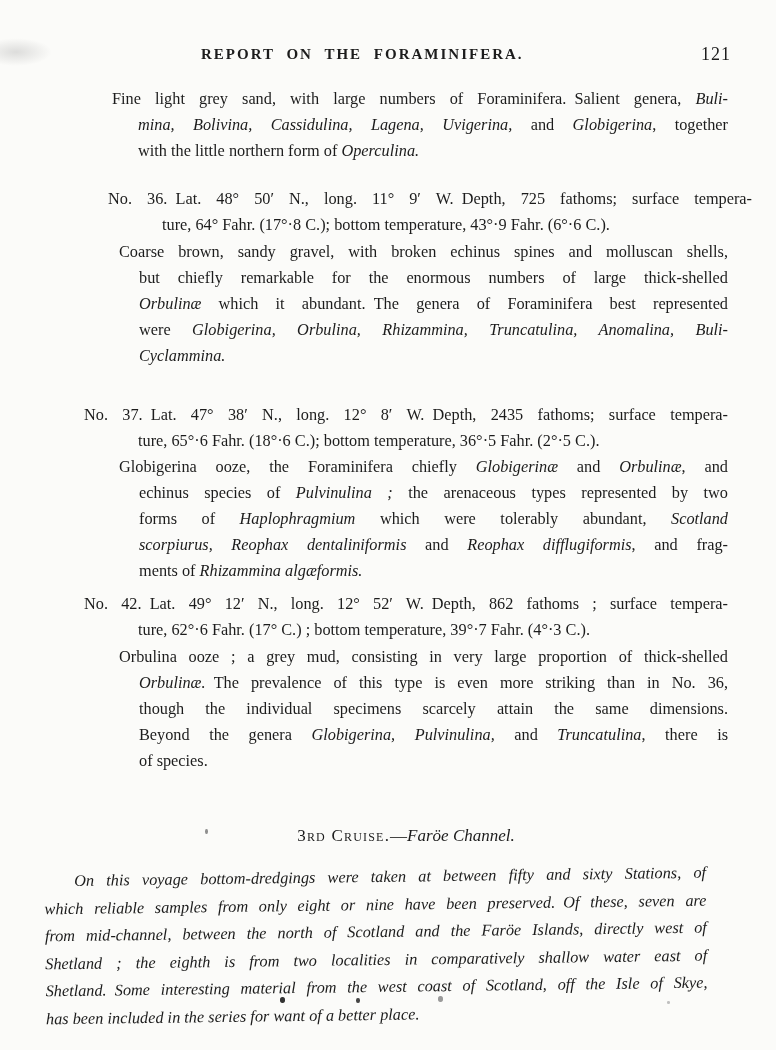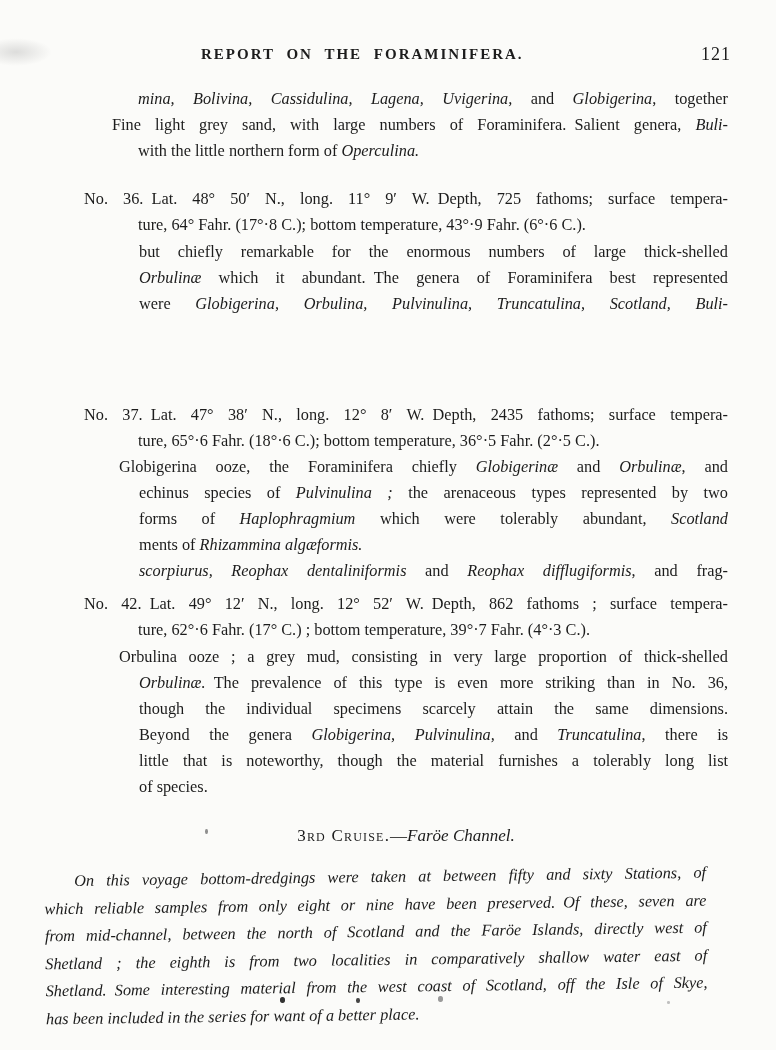--- a/index.html
+++ b/index.html
@@ -27,21 +27,21 @@
 
   
   .p-lead    .tline.opening  { padding-left:28px; }
   .p-lead    .tline.turnover { padding-left:54px; }
   .p-station .tline.opening  { padding-left:0; }
   .p-station .tline.turnover { padding-left:54px; }
   .p-desc    .tline.opening  { padding-left:35px; }
   .p-desc    .tline.turnover { padding-left:55px; }
 
   .p-a  { top:86px;  }
-  .p-b  { top:186px; }
+  .p-b  { top:186px;margin-left:24px; }
   .p-c  { top:239px; }
   .p-d  { top:402px; }
   .p-e  { top:454px; }
   .p-f  { top:591px; }
   .p-g  { top:644px; }
 
   .p-heading { top:823px; font-size:17px; }
 
   .p-summary {
     top:863px; left:45px; width:662px;
@@ -72,54 +72,55 @@
 <div class="speck s3"></div>
 <div class="speck s4"></div>
 <div class="speck s5"></div>
 
 <div class="running-head">
   <div class="head-title">REPORT ON THE FORAMINIFERA.</div>
   <div class="page-num">121</div>
 </div>
 
 <div class="para p-lead p-a">
+    <div class="tline opening"><span>Fine light grey sand, with large numbers of Foraminifera. Salient genera, </span><span class="it">Buli-</span></div>
     <div class="tline turnover"><span class="it">mina, Bolivina, Cassidulina, Lagena, Uvigerina,</span><span> and </span><span class="it">Globigerina</span><span>, together</span></div>
-    <div class="tline opening"><span>Fine light grey sand, with large numbers of Foraminifera. Salient genera, </span><span class="it">Buli-</span></div>
     <div class="tline turnover noj"><span>with the little northern form of </span><span class="it">Operculina.</span></div>
   </div>
 <div class="para p-station p-b">
     <div class="tline opening"><span>No. 36. Lat. 48° 50′ N., long. 11° 9′ W. Depth, 725 fathoms; surface tempera-</span></div>
     <div class="tline turnover noj"><span>ture, 64° Fahr. (17°·8 C.); bottom temperature, 43°·9 Fahr. (6°·6 C.).</span></div>
   </div>
 <div class="para p-desc p-c">
+    <div class="tline opening"><span>Coarse brown, sandy gravel, with broken echinus spines and molluscan shells,</span></div>
     <div class="tline turnover"><span>but chiefly remarkable for the enormous numbers of large thick-shelled</span></div>
     <div class="tline turnover"><span class="it">Orbulinæ</span><span> which it abundant. The genera of Foraminifera best represented</span></div>
-    <div class="tline turnover"><span>were </span><span class="it">Globigerina, Orbulina, Pulvinulina, Truncatulina, Scotland, Buli-</span></div>
+    <div class="tline turnover"><span>were </span><span class="it">Globigerina, Orbulina, Rhizammina, Truncatulina, Anomalina, Buli-</span></div>
+    <div class="tline turnover noj"><span class="it">Cyclammina.</span></div>
   </div>
 <div class="para p-station p-d">
     <div class="tline opening"><span>No. 37. Lat. 47° 38′ N., long. 12° 8′ W. Depth, 2435 fathoms; surface tempera-</span></div>
     <div class="tline turnover noj"><span>ture, 65°·6 Fahr. (18°·6 C.); bottom temperature, 36°·5 Fahr. (2°·5 C.).</span></div>
   </div>
 <div class="para p-desc p-e">
     <div class="tline opening"><span>Globigerina ooze, the Foraminifera chiefly </span><span class="it">Globigerinæ</span><span> and </span><span class="it">Orbulinæ</span><span>, and</span></div>
     <div class="tline turnover"><span>echinus species of </span><span class="it">Pulvinulina ;</span><span> the arenaceous types represented by two</span></div>
     <div class="tline turnover"><span>forms of </span><span class="it">Haplophragmium</span><span> which were tolerably abundant, </span><span class="it">Scotland</span></div>
+    <div class="tline turnover"><span class="it">scorpiurus, Reophax dentaliniformis</span><span> and </span><span class="it">Reophax difflugiformis</span><span>, and frag-</span></div>
     <div class="tline turnover noj"><span>ments of </span><span class="it">Rhizammina algæformis.</span></div>
-    <div class="tline turnover"><span class="it">scorpiurus, Reophax dentaliniformis</span><span> and </span><span class="it">Reophax difflugiformis</span><span>, and frag-</span></div>
   </div>
 <div class="para p-station p-f">
     <div class="tline opening"><span>No. 42. Lat. 49° 12′ N., long. 12° 52′ W. Depth, 862 fathoms ; surface tempera-</span></div>
     <div class="tline turnover noj"><span>ture, 62°·6 Fahr. (17° C.) ; bottom temperature, 39°·7 Fahr. (4°·3 C.).</span></div>
   </div>
 <div class="para p-desc p-g">
     <div class="tline opening"><span>Orbulina ooze ; a grey mud, consisting in very large proportion of thick-shelled</span></div>
     <div class="tline turnover"><span class="it">Orbulinæ.</span><span> The prevalence of this type is even more striking than in No. 36,</span></div>
     <div class="tline turnover"><span>though the individual specimens scarcely attain the same dimensions.</span></div>
     <div class="tline turnover"><span>Beyond the genera </span><span class="it">Globigerina, Pulvinulina,</span><span> and </span><span class="it">Truncatulina</span><span>, there is</span></div>
-    <div class="tline turnover"><span>little that is noteworthy, though the material furnishes a tolerably long list</span></div>
     <div class="tline turnover noj"><span>of species.</span></div>
   </div>
 <div class="para p-heading">
     <div class="tline center noj"><span class="sc">3rd Cruise.</span><span>—</span><span class="it">Faröe Channel.</span></div>
   </div>
 <div class="para p-summary">
     <div class="tline opening"><span>On this voyage bottom-dredgings were taken at between fifty and sixty Stations, of</span></div>
     <div class="tline turnover"><span>which reliable samples from only eight or nine have been preserved. Of these, seven are</span></div>
     <div class="tline turnover"><span>from mid-channel, between the north of Scotland and the Faröe Islands, directly west of</span></div>
     <div class="tline turnover"><span>Shetland ; the eighth is from two localities in comparatively shallow water east of</span></div>

